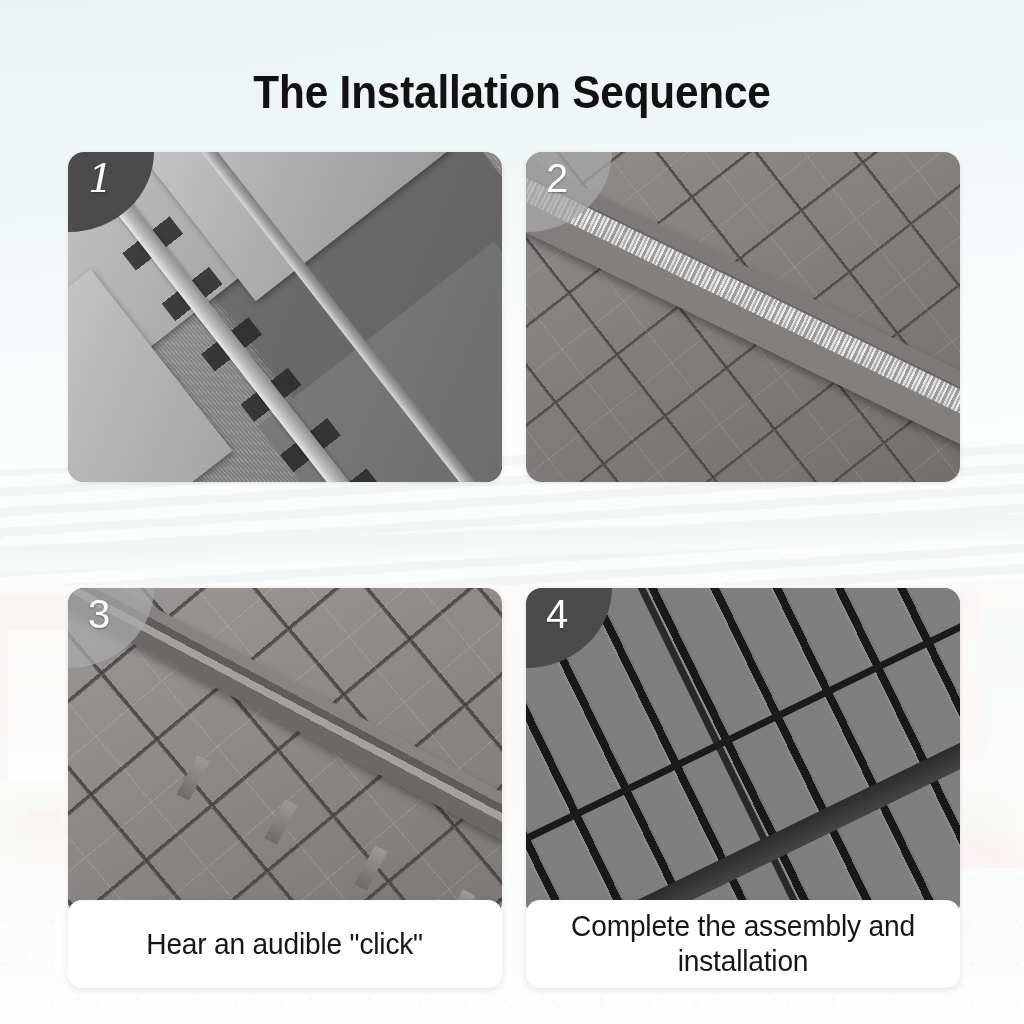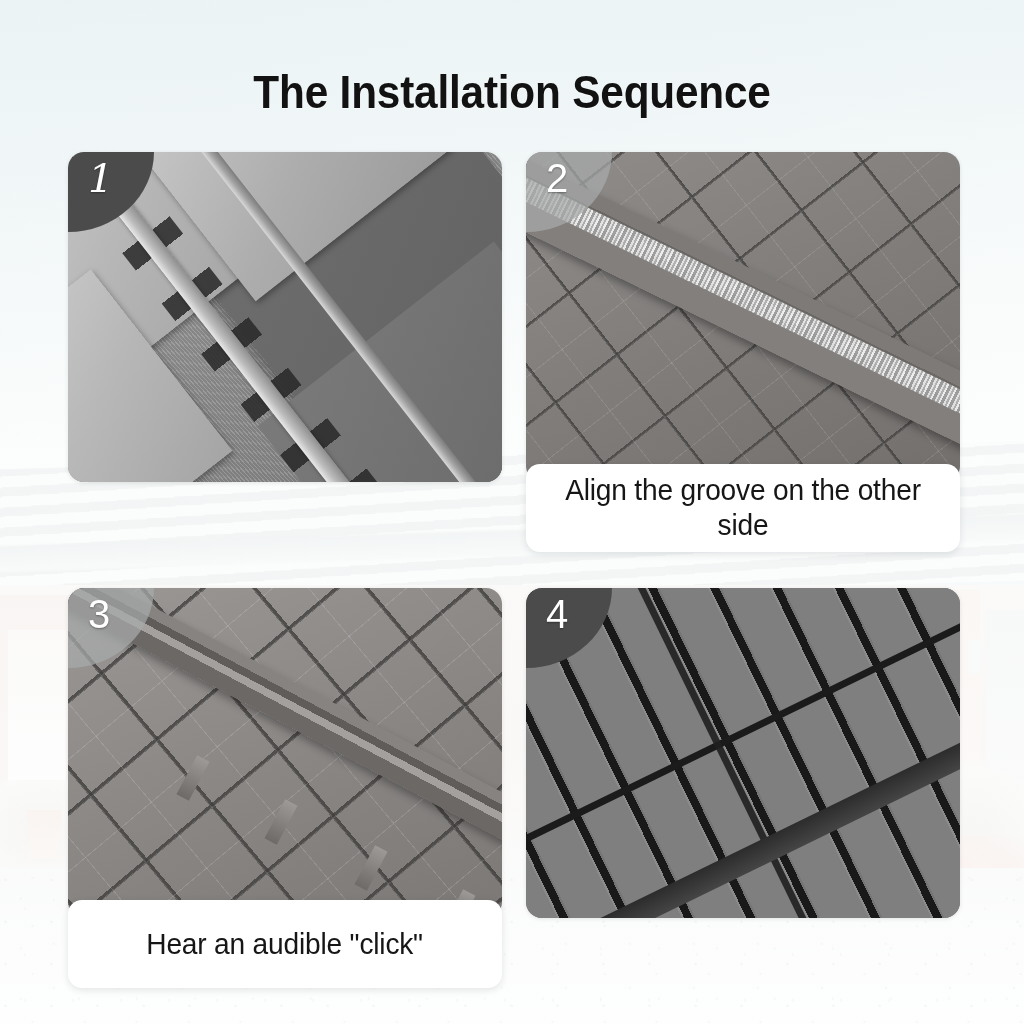--- a/index.html
+++ b/index.html
@@ -400,23 +400,20 @@
       <div class="art p2">
         <div class="p2-grid"></div>
         <div class="p2-cells"></div>
         <div class="p2-rail"></div>
         <div class="p2-sparkle"></div>
       </div>
       <div class="badge badge-light plain">
         <span>2</span>
       </div>
     </div>
-    <div class="caption">
-      <span>Align the groove on the other side</span>
-    </div>
   </div>
 
   <div class="step">
     <div class="photo">
       <div class="art p3">
         <div class="p3-grid"></div>
         <div class="p3-sheen"></div>
         <div class="p3-rail"></div>
         <div class="p3-clip" style="left:118px; top:168px;"></div>
         <div class="p3-clip" style="left:206px; top:212px;"></div>
@@ -439,15 +436,18 @@
         <div class="p4-grout"></div>
         <div class="p4-deck"></div>
         <div class="p4-seam"></div>
         <div class="p4-seam2"></div>
         <div class="p4-edge"></div>
       </div>
       <div class="badge badge-dark plain">
         <span>4</span>
       </div>
     </div>
+    <div class="caption">
+      <span>Complete the assembly and installation</span>
+    </div>
   </div>
 
 </div>
 
 </body></html>

